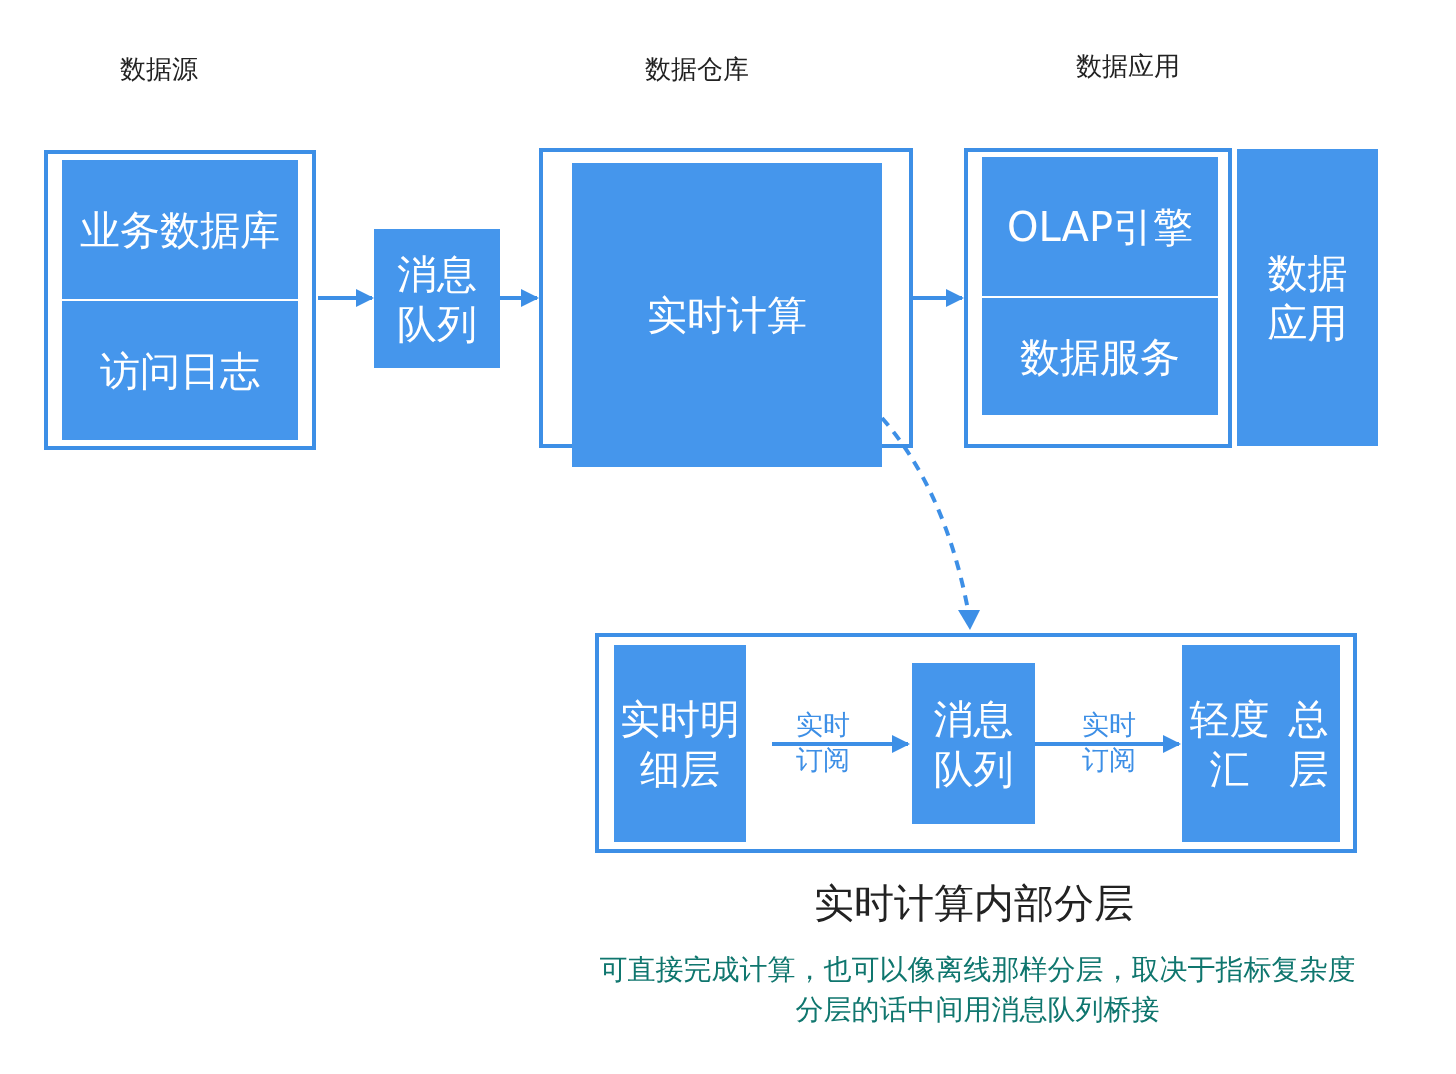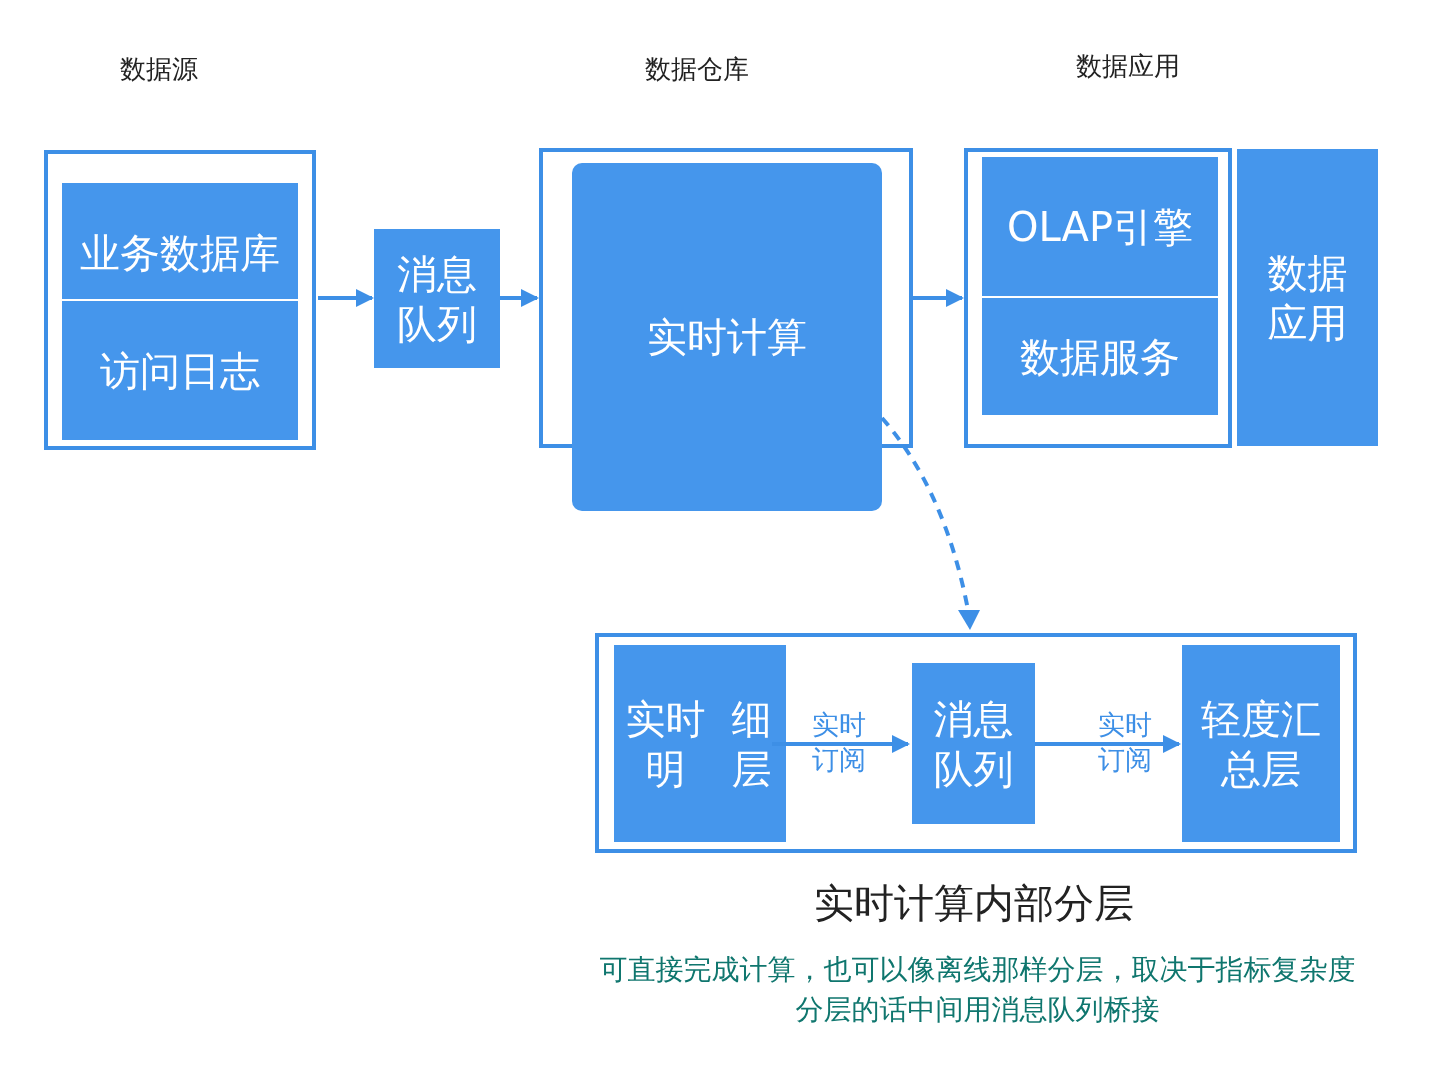--- a/index.html
+++ b/index.html
@@ -5,74 +5,74 @@
   html, body { margin: 0; padding: 0; background: #ffffff; }
   body { width: 1456px; height: 1074px; position: relative; overflow: hidden;
          font-family: "DejaVu Sans", "Liberation Sans", sans-serif; }
   .abs { position: absolute; box-sizing: border-box; }
   .heading { font-size: 26px; color: #222222; white-space: nowrap; }
   .outline { border: 4px solid #3d8fe6; background: #ffffff; }
   .block { background: #4596ec; color: #ffffff; display: flex; align-items: center;
            justify-content: center; text-align: center; line-height: 1.25; }
   .block span { display: block; }
   .divider { background: #ffffff; }
-  .lbl { color: #3d8fe6; font-size: 27px; line-height: 1.3; text-align: right; }
+  .lbl { color: #3d8fe6; font-size: 27px; line-height: 1.3; text-align: left; }
   .caption { color: #222222; font-size: 40px; white-space: nowrap; }
   .note { color: #0f766e; font-size: 28px; text-align: center; white-space: nowrap; line-height: 1.4; }
   svg.conn { position: absolute; left: 0; top: 0; pointer-events: none; }
 </style>
 </head>
 <body>
 
 <div class="abs heading" style="left:120px; top:52px;">数据源</div>
 <div class="abs heading" style="left:645px; top:52px;">数据仓库</div>
 <div class="abs heading" style="left:1076px; top:49px;">数据应用</div>
 
 <div class="abs outline" style="left:44px; top:150px; width:272px; height:300px;"></div>
-<div class="abs block" style="left:62px; top:160px; width:236px; height:139px; font-size:40px;margin-top:23px;">
+<div class="abs block" style="left:62px; top:160px; width:236px; height:139px; font-size:40px;">
   <span>业务数据库</span>
 </div>
 <div class="abs divider" style="left:62px; top:299px; width:236px; height:2px;"></div>
 <div class="abs block" style="left:62px; top:301px; width:236px; height:139px; font-size:40px;">
   <span>访问日志</span>
 </div>
 
 <div class="abs block" style="left:374px; top:229px; width:126px; height:139px; font-size:40px; flex-direction:column;">
   <span>消息</span>
   <span>队列</span>
 </div>
 
 <div class="abs outline" style="left:539px; top:148px; width:374px; height:300px;"></div>
-<div class="abs block" style="left:572px; top:163px; width:310px; height:348px; font-size:40px;border-radius:10px;">
+<div class="abs block" style="left:572px; top:163px; width:310px; height:304px; font-size:40px;">
   <span>实时计算</span>
 </div>
 
 <div class="abs outline" style="left:964px; top:148px; width:268px; height:300px;"></div>
 <div class="abs block" style="left:982px; top:157px; width:236px; height:139px; font-size:40px;">
   <span>OLAP引擎</span>
 </div>
 <div class="abs divider" style="left:982px; top:296px; width:236px; height:2px;"></div>
 <div class="abs block" style="left:982px; top:298px; width:236px; height:117px; font-size:40px;">
   <span>数据服务</span>
 </div>
 <div class="abs block" style="left:1237px; top:149px; width:141px; height:297px; font-size:40px; flex-direction:column;">
   <span>数据</span>
   <span>应用</span>
 </div>
 
 <div class="abs outline" style="left:595px; top:633px; width:762px; height:220px;"></div>
-<div class="abs block" style="left:614px; top:645px; width:172px; height:197px; font-size:40px; flex-direction:row;">
+<div class="abs block" style="left:614px; top:645px; width:132px; height:197px; font-size:40px; flex-direction:column;">
   <span>实时明</span>
   <span>细层</span>
 </div>
 <div class="abs block" style="left:912px; top:663px; width:123px; height:161px; font-size:40px; flex-direction:column;">
   <span>消息</span>
   <span>队列</span>
 </div>
-<div class="abs block" style="left:1182px; top:645px; width:158px; height:197px; font-size:40px; flex-direction:column;">
+<div class="abs block" style="left:1182px; top:645px; width:158px; height:197px; font-size:40px; flex-direction:row;">
   <span>轻度汇</span>
   <span>总层</span>
 </div>
 
 <div class="abs lbl" style="left:796px; top:707px; width:70px;">
   <div>实时</div>
   <div>订阅</div>
 </div>
 <div class="abs lbl" style="left:1082px; top:707px; width:70px;">
   <div>实时</div>

